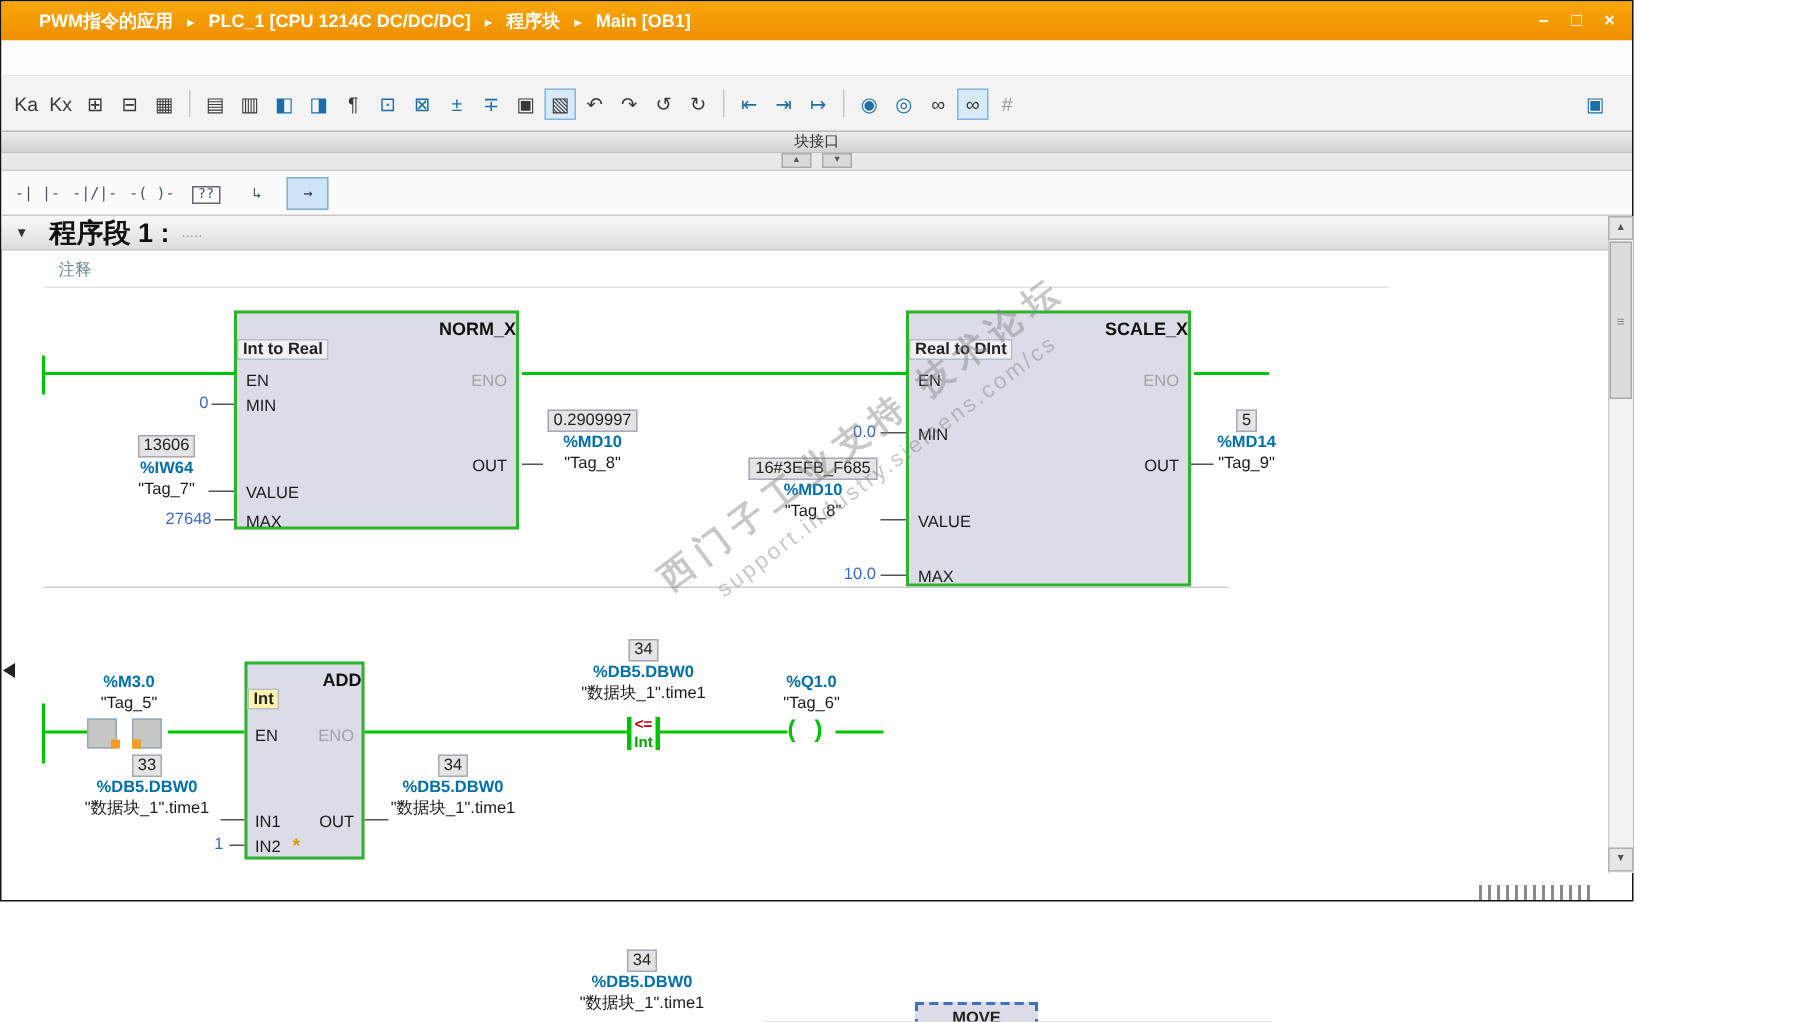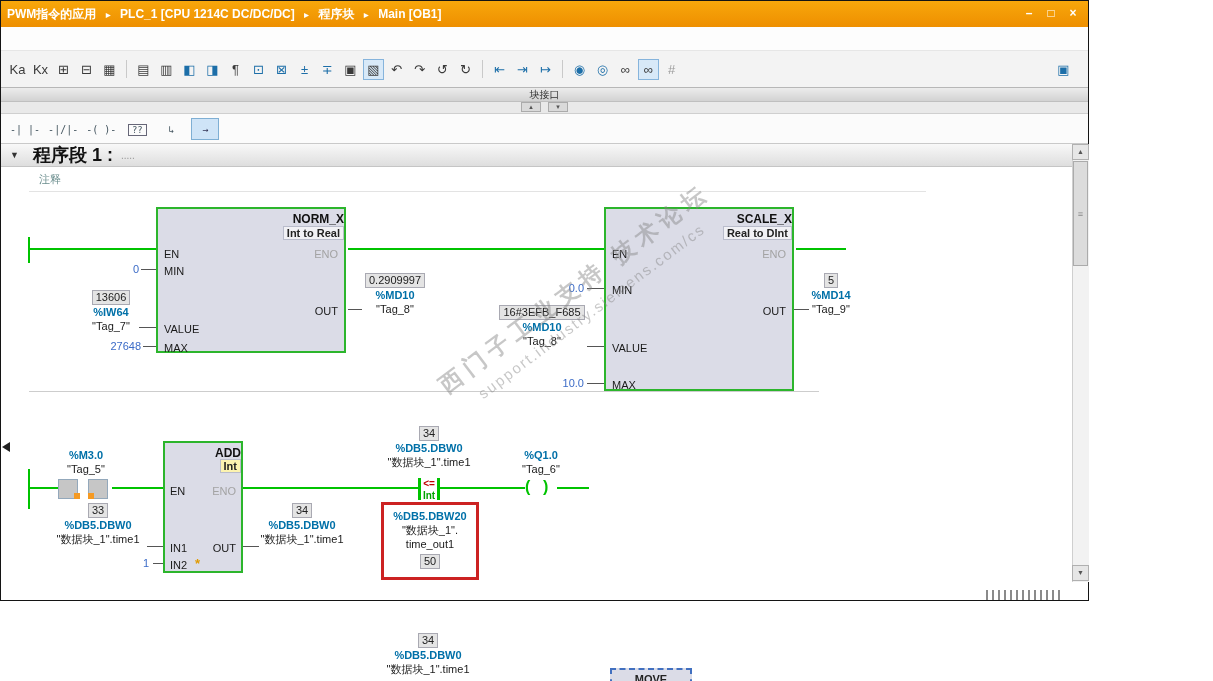--- a/index.html
+++ b/index.html
@@ -5,21 +5,21 @@
   *{margin:0;padding:0;box-sizing:border-box}
   body{background:#888}
   .screen{position:relative;width:1213px;height:681px;background:#fff;overflow:hidden;
           font-family:"Liberation Sans","DejaVu Sans",sans-serif;font-size:11px;color:#222}
   .abs{position:absolute}
 
   
   .app{position:absolute;left:0;top:0;width:1089px;height:601px;background:#fff;border:1px solid #141414}
   .titlebar{position:absolute;left:0;top:0;width:100%;height:26px;
             background:linear-gradient(#F8A70B,#EE8F00);color:#fff;font-weight:bold;font-size:12px;line-height:26px}
-  .tb-text{padding-left:6px}
+  .tb-text{padding-left:25px}
   .tb-text .sep{padding:0 6px;font-size:10px}
   .winbtns{position:absolute;right:6px;top:3px;display:flex;gap:4px}
   .winbtn{width:18px;height:18px;text-align:center;line-height:18px;font-size:12px;color:#fff;cursor:default}
   .menustrip{position:absolute;left:0;top:26px;width:100%;height:24px;background:#FDFDFD;border-bottom:1px solid #E6E6E6}
   .toolbar{position:absolute;left:0;top:50px;width:100%;height:37px;background:#F3F3F3;border-bottom:1px solid #B7B7B7;
            display:flex;align-items:center;padding:0 6px;gap:2px}
   .ticon{display:inline-block;width:21px;height:21px;line-height:20px;text-align:center;font-size:13px;color:#3A3A3A;border:1px solid transparent}
   .ticon.blue{color:#1C6EA8}.ticon.gray{color:#9A9A9A}
   .ticon.pressed{background:#D8E9F8;border:1px solid #86B4DC}
   .tsep{width:1px;height:18px;background:#C9C9C9;margin:0 4px}
@@ -46,21 +46,21 @@
 
   
   .w-g{position:absolute;height:2px;background:#00C300}
   .rail{position:absolute;width:2px;background:#00C300}
   .w-k{position:absolute;height:1px;background:#555}
   .hair{position:absolute;height:1px;background:#E3E3E3}
   .rsep{position:absolute;height:1px;background:#CDCDCD}
 
   .blk{position:absolute;background:#DBDCE7;border:2px solid #2CB52C}
   .blk .btitle{position:absolute;left:0;right:0;text-align:right;font-weight:bold;font-size:12px;color:#111}
-  .blk .bsub{position:absolute;left:0;right:0;text-align:right}
+  .blk .bsub{position:absolute;left:0;right:0;text-align:left}
   .blk .bsub span{display:inline-block;font-weight:bold;font-size:11px;background:rgba(255,255,255,.6);
                   border:1px solid #B9BCCB;padding:0 3px;line-height:12px}
   .blk .bsub.warn span{background:#FCF3B0}
   .pin{position:absolute;font-size:11px;color:#1A1A1A;line-height:12px}
   .pin.right{text-align:right}
   .pin.gray{color:#A3A3A3}
   .star{position:absolute;color:#E09A00;font-weight:bold;font-size:13px;line-height:12px}
 
   .stack{position:absolute;text-align:center;line-height:14px}
   .chip{display:inline-block;background:#E4E4E4;border:1px solid #A9A9B2;padding:0 3px;height:15px;
@@ -297,26 +297,20 @@
     <div class="stack" style="left:368px;top:425px;width:120px">
       <span class="chip">34</span>
       <span class="addr">%DB5.DBW0</span>
       <span class="tag">"数据块_1".time1</span>
     </div>
     <div class="cmpbar" style="left:417px;top:477px"></div>
     <div class="cmpbar" style="left:436px;top:477px"></div>
     <span class="cmpop" style="left:414px;top:477px;width:28px">&lt;=</span>
     <span class="cmptype" style="left:414px;top:489px;width:28px">Int</span>
 
-    <div class="redbox" style="left:380px;top:501px;width:98px;height:78px">
-      <span class="addr">%DB5.DBW20</span>
-      <span class="tag">"数据块_1".</span>
-      <span class="tag">time_out1</span>
-      <span class="chip" style="margin-top:3px">50</span>
-    </div>
 
     <div class="w-g" style="left:439px;top:486px;width:85px"></div>
 
     <div class="stack" style="left:510px;top:447px;width:60px">
       <span class="addr">%Q1.0</span>
       <span class="tag">"Tag_6"</span>
     </div>
     <span class="coilp" style="left:524px;top:476px">(</span>
     <span class="coilp" style="left:542px;top:476px">)</span>
     <div class="w-g" style="left:556px;top:486px;width:32px"></div>

